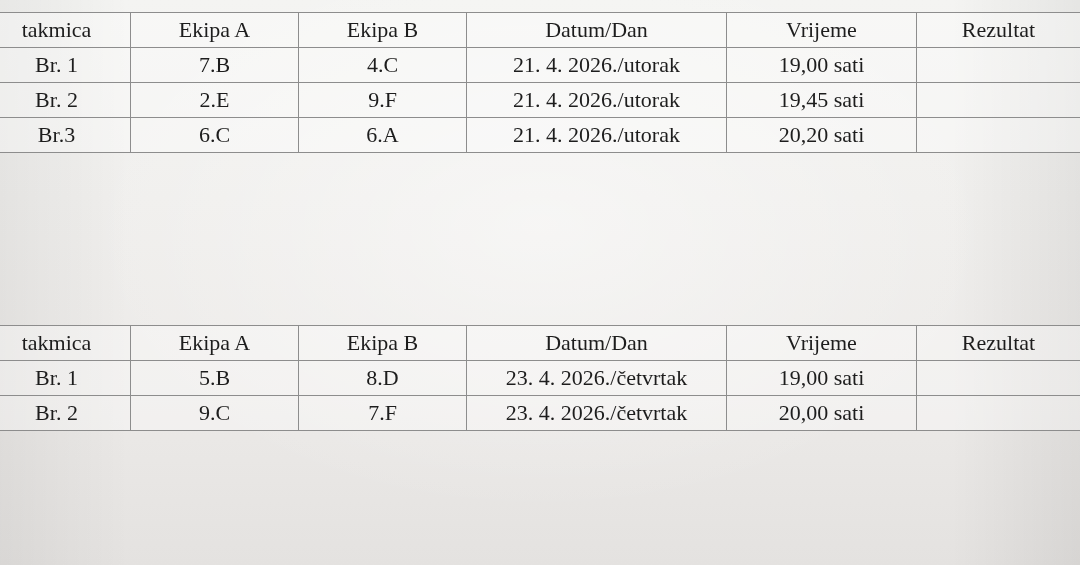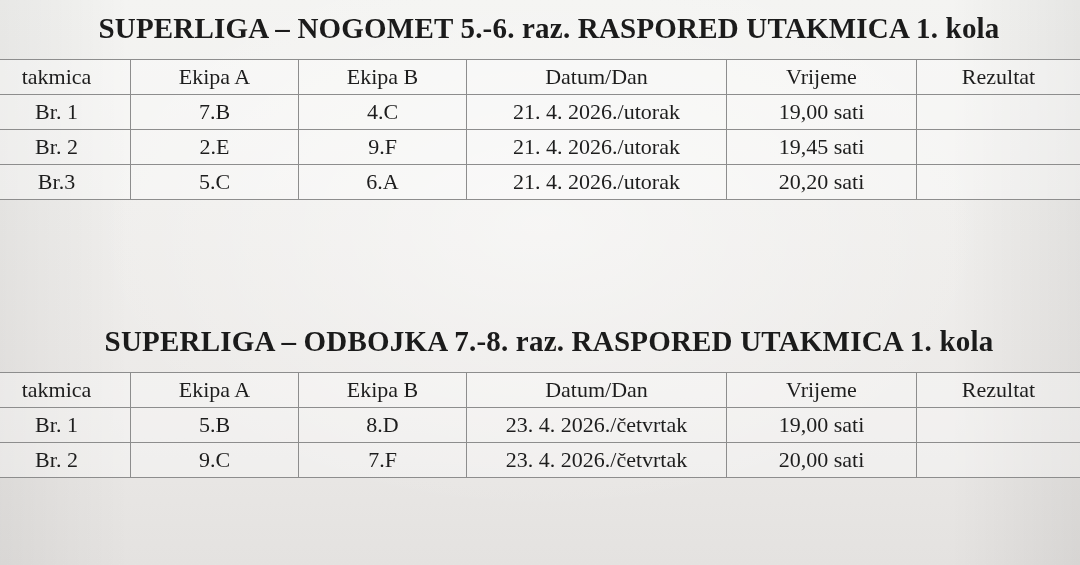--- a/index.html
+++ b/index.html
@@ -91,21 +91,20 @@
   .first-col { text-align: center; }
 </style>
 </head>
 <body>
 
 <div class="paper"></div>
 
 <div class="content">
 
   <div class="section section-1">
-    <div class="section-title">SUPERLIGA – NOGOMET 5.-6. raz.  RASPORED UTAKMICA 1. kola</div>
 
     <table class="sched">
       <colgroup>
         <col class="c-utakmica">
           <col class="c-ekipaa">
           <col class="c-ekipab">
         <col class="c-datum">
           <col class="c-vrijeme">
           <col class="c-rezultat">
       </colgroup>
@@ -131,32 +130,31 @@
         <tr>
           <td class="first-col">Br. 2</td>
           <td>2.E</td>
           <td>9.F</td>
           <td>21. 4. 2026./utorak</td>
           <td>19,45 sati</td>
           <td class="empty"></td>
         </tr>
         <tr>
           <td class="first-col">Br.3</td>
-          <td>5.C</td>
+          <td>6.C</td>
           <td>6.A</td>
           <td>21. 4. 2026./utorak</td>
           <td>20,20 sati</td>
           <td class="empty"></td>
         </tr>
       </tbody>
     </table>
   </div>
 
   <div class="section section-2">
-    <div class="section-title">SUPERLIGA – ODBOJKA 7.-8. raz.  RASPORED UTAKMICA 1. kola</div>
 
     <table class="sched">
       <colgroup>
         <col class="c-utakmica">
           <col class="c-ekipaa">
           <col class="c-ekipab">
         <col class="c-datum">
           <col class="c-vrijeme">
           <col class="c-rezultat">
       </colgroup>

